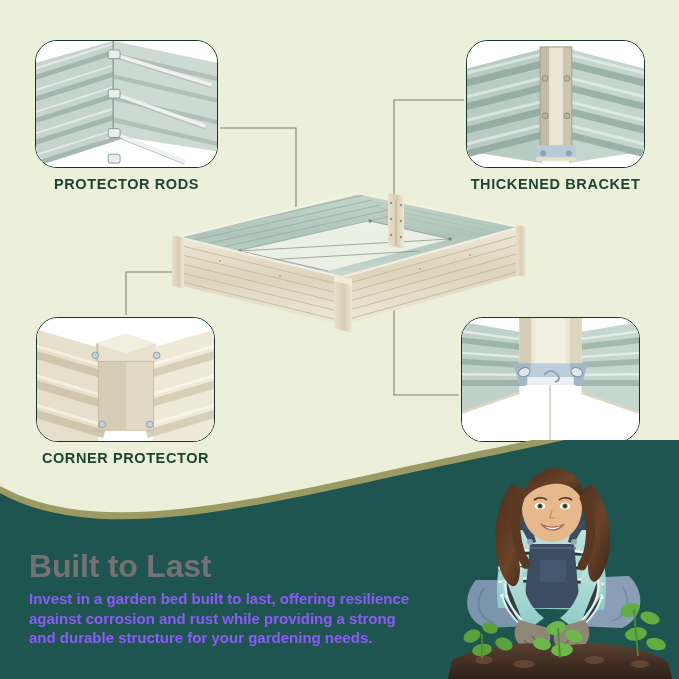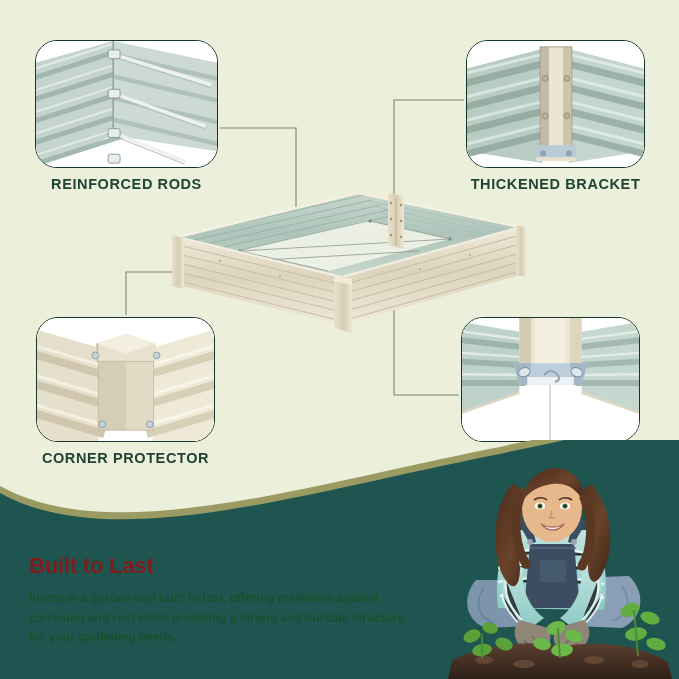--- a/index.html
+++ b/index.html
@@ -82,31 +82,31 @@
 
   
   .bottom-text {
     position: absolute;
     left: 29px;
     top: 548px;
     width: 390px;
   }
   .headline {
     margin: 0;
-    font-size: 22px;
+    font-size: 32px;
     font-weight: bold;
-    color: #7f1d1d;
+    color: #737373;
     letter-spacing: -0.2px;
     line-height: 36px;
   }
   .subcopy {
     margin: 5px 0 0 0;
-    font-size: 12px;
+    font-size: 15px;
     font-weight: bold;
-    color: #14532d;
+    color: #8b5cf6;
     line-height: 19.5px;
   }
 
   
   .gardener {
     position: absolute;
     left: 424px;
     top: 468px;
     width: 255px;
     height: 211px;
@@ -278,21 +278,21 @@
 
           <g fill="#e9edeb" stroke="#7f958c" stroke-width="0.9">
             <rect x="73" y="9" width="12" height="9" rx="2"></rect>
             <rect x="73" y="49" width="12" height="9" rx="2"></rect>
             <rect x="73" y="89" width="12" height="9" rx="2"></rect>
             <rect x="73" y="115" width="12" height="9" rx="2"></rect>
           </g>
         </svg>
       </div>
     </div>
-    <div class="callout-label">REINFORCED RODS</div>
+    <div class="callout-label">PROTECTOR RODS</div>
   </div>
 
   <div class="callout" style="left:36px; top:317px; width:179px; height:151px;">
     <div class="callout-frame">
       <div class="callout-art">
         <svg viewBox="0 0 179 125" preserveAspectRatio="none" xmlns="http://www.w3.org/2000/svg">
           <rect width="179" height="125" fill="#ffffff"></rect>
 
           <polygon points="0,12 62,30 62,125 0,125" fill="#e6dfcb"></polygon>
           <g stroke="#cfc6ad" stroke-width="8">

